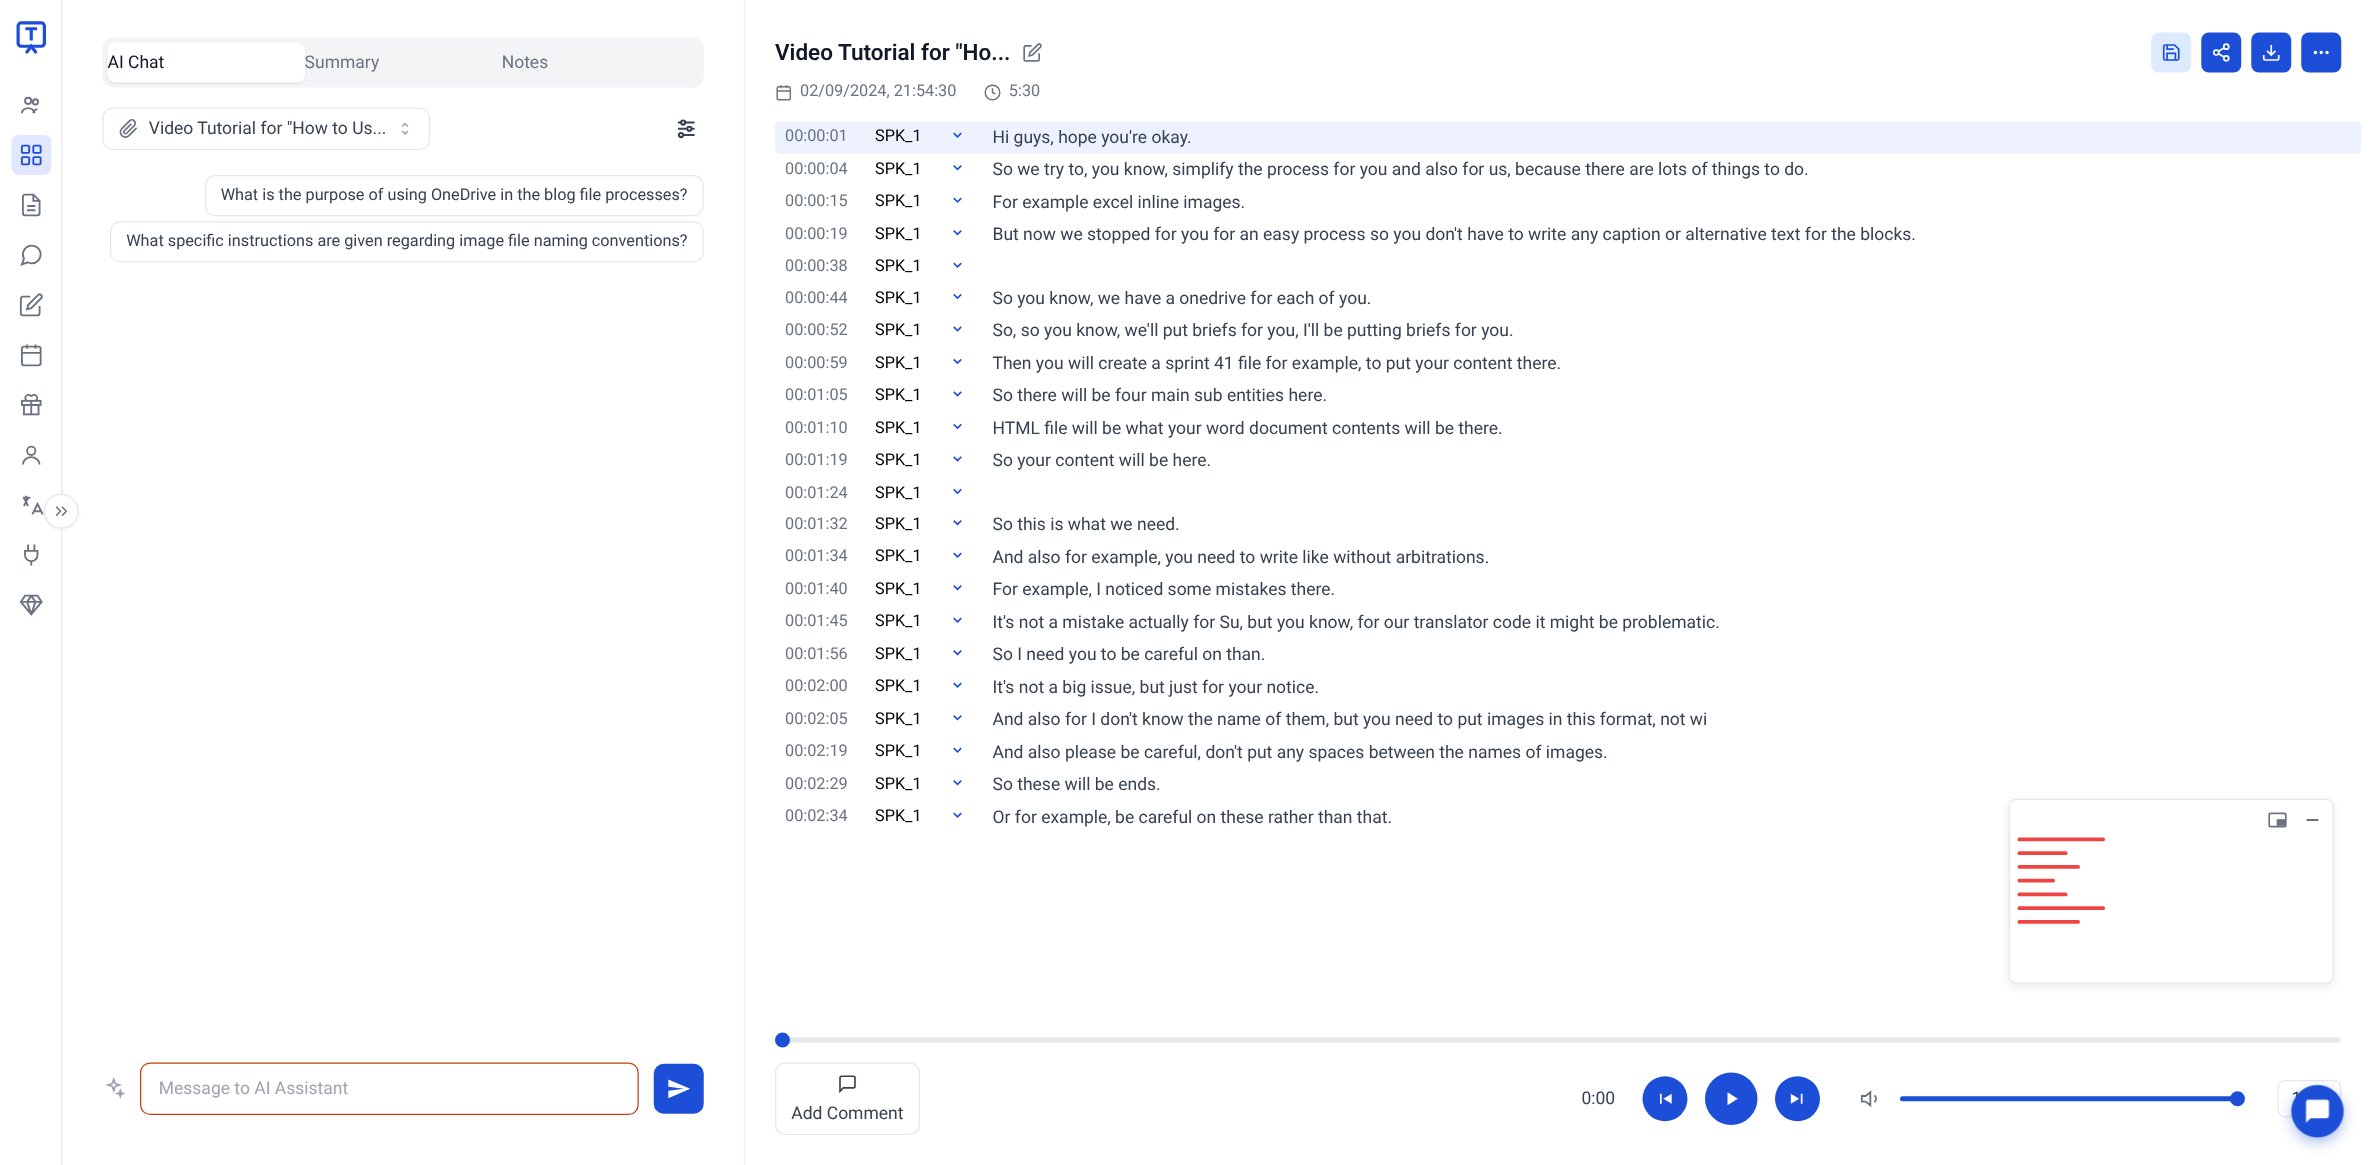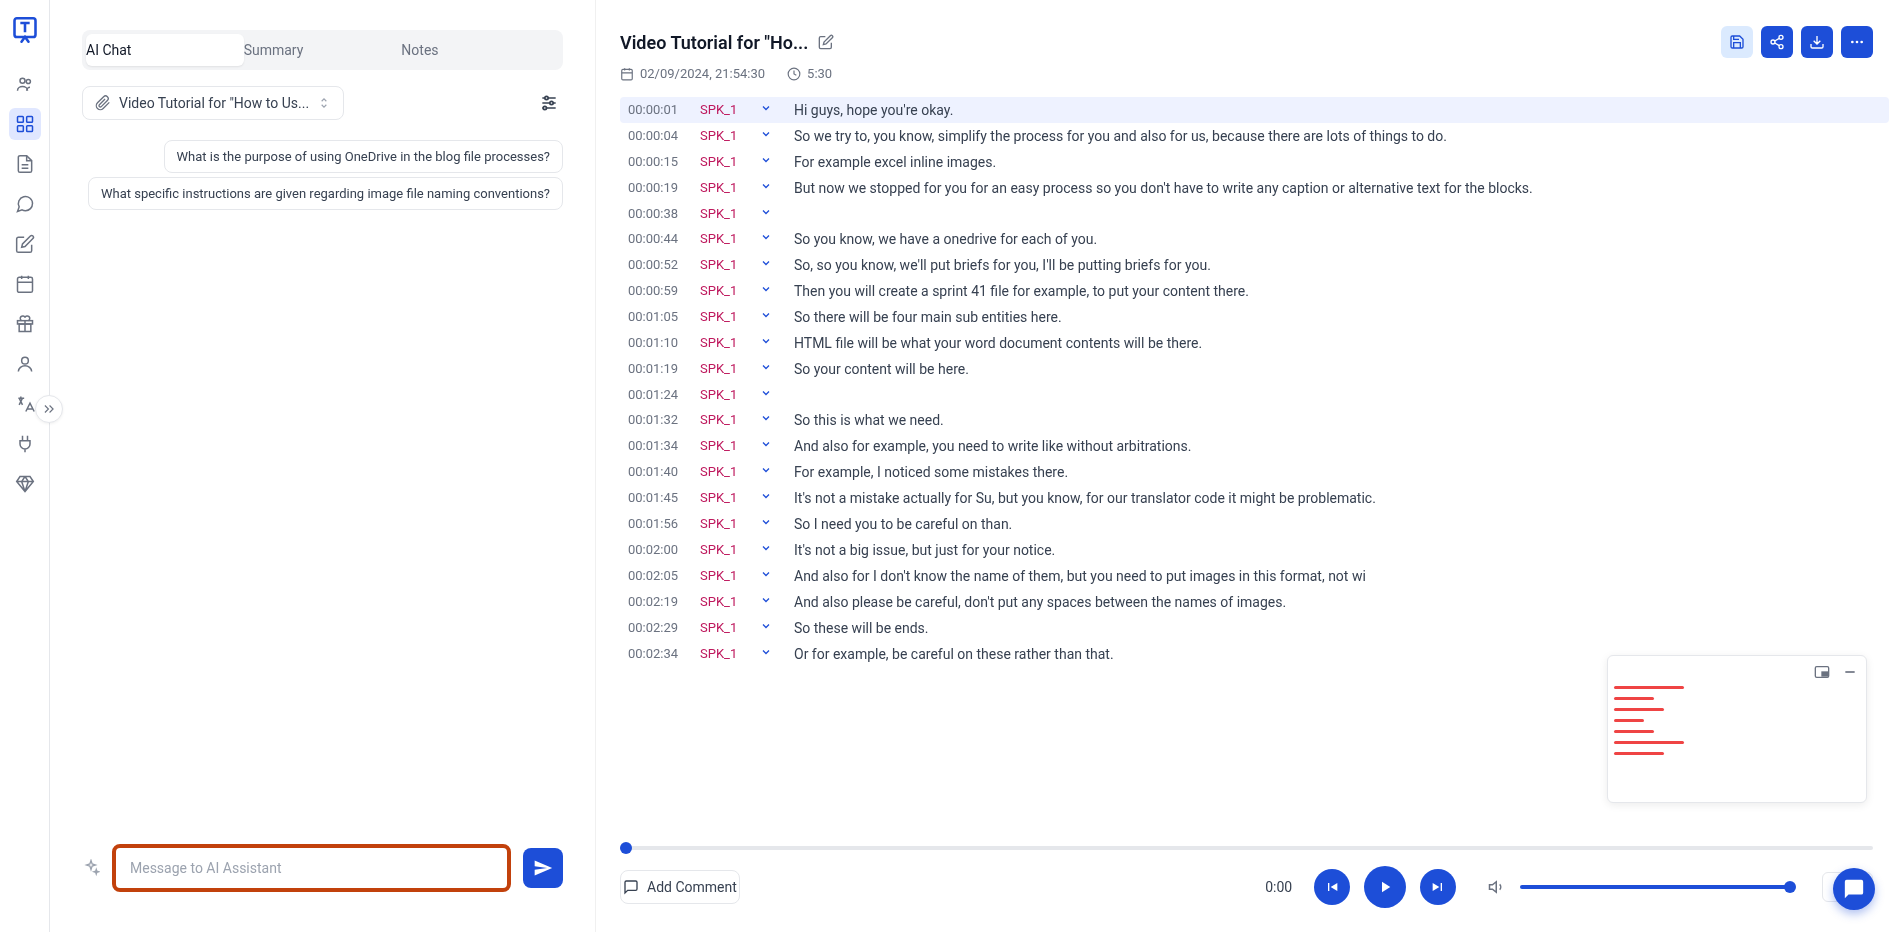--- a/index.html
+++ b/index.html
@@ -23,59 +23,59 @@
     .tab { flex: 1; text-align: left; padding: 8px 0; border-radius: 6px; font-size: 14px; color: #6b7280; cursor: pointer; }
     .tab.active { background: #fff; color: #111827; box-shadow: 0 1px 2px rgba(0,0,0,0.08); }
     .file-select { margin: 0 16px 20px; display: flex; align-items: center; gap: 12px; }
     .file-box { flex: 0 1 auto; display: flex; align-items: center; gap: 8px; padding: 8px 12px; border: 1px solid #e5e7eb; border-radius: 8px; color: #374151; font-size: 14px; cursor: pointer; }
     .file-box .chev { margin-left: auto; color: #9ca3af; }
     .adjust { color: #374151; cursor: pointer; padding: 4px; margin-left: auto; }
     .suggestions { margin: 0 16px; display: flex; flex-direction: column; gap: 4px; align-items: flex-end; }
     .sugg { border: 1px solid #e5e7eb; border-radius: 8px; padding: 8px 12px; font-size: 13px; color: #374151; cursor: pointer; background: #fff; }
     .chat-input-row { margin-top: auto; display: flex; align-items: center; gap: 12px; padding: 0 16px 24px; }
     .sparkle { color: #9ca3af; cursor: pointer; }
-    .chat-input { flex: 1; border: 4px solid #c2410c; border-radius: 8px; padding: 12px 14px; font-size: 14px; color: #111; }
+    .chat-input { flex: 1; border: 1px solid #c2410c; border-radius: 8px; padding: 12px 14px; font-size: 14px; color: #111; }
     .chat-input::placeholder { color: #9ca3af; }
     .send { width: 40px; height: 40px; border-radius: 8px; background: #1d4ed8; display: flex; align-items: center; justify-content: center; cursor: pointer; color: #fff; }
     
     
     .panel-right { flex: 1; display: flex; flex-direction: column; border-left: 1px solid #f0f0f0; }
     .header { display: flex; align-items: center; padding: 26px 24px 8px; }
     .title { font-size: 18px; font-weight: 600; color: #111827; margin-right: 10px; }
     .edit-title { color: #6b7280; cursor: pointer; }
     .header-actions { margin-left: auto; display: flex; gap: 8px; }
     .hbtn { width: 32px; height: 32px; border-radius: 6px; background: #1d4ed8; color: #fff; display: flex; align-items: center; justify-content: center; cursor: pointer; }
     .hbtn.light { background: #dbeafe; color: #1d4ed8; }
     .meta-row { display: flex; gap: 22px; padding: 0 24px 16px; font-size: 13px; color: #6b7280; align-items: center; }
     .meta-item { display: flex; align-items: center; gap: 6px; }
     
     .transcript { flex: 1; overflow-y: auto; padding: 0 8px 0 24px; position: relative; }
     .trow { display: flex; align-items: flex-start; padding: 5px 8px; font-size: 14px; border-radius: 4px; gap: 10px; }
     .trow.hl { background: #eef2ff; }
     .ttime { width: 62px; color: #6b7280; font-size: 13px; flex-shrink: 0; }
-    .tspk { width: 50px; color: #be185d; font-size: 13px; cursor: pointer; flex-shrink: 0; }
+    .tspk { width: 50px; color: #000000; font-size: 13px; cursor: pointer; flex-shrink: 0; }
     .tchev { width: 16px; color: #1d4ed8; flex-shrink: 0; cursor: pointer; display: flex; align-items: center; margin-right: 8px; }
     .ttext { color: #374151; flex: 1; }
     
     .video-preview { position: absolute; right: 30px; bottom: 30px; width: 260px; height: 148px; background: #fff; border: 1px solid #e5e7eb; border-radius: 6px; box-shadow: 0 2px 8px rgba(0,0,0,0.08); }
     .vp-controls { position: absolute; top: 8px; right: 8px; display: flex; gap: 12px; color: #6b7280; }
     .vp-controls span { cursor: pointer; }
     .vp-mock { position: absolute; left: 6px; bottom: 6px; width: 90px; height: 110px; }
     .vp-mock .bar { height: 3px; background: #ef4444; border-radius: 2px; margin-bottom: 8px; }
     .vp-mock .bar.b1 { width: 70px; }
     .vp-mock .bar.b2 { width: 40px; }
     .vp-mock .bar.b3 { width: 50px; }
     .vp-mock .bar.b4 { width: 30px; }
     
     
     .playbar { padding: 12px 24px 24px; border-top: 1px solid transparent; }
     .progress { height: 4px; background: #e5e7eb; border-radius: 2px; position: relative; margin-bottom: 16px; }
     .progress-thumb { position: absolute; left: 0; top: -4px; width: 12px; height: 12px; border-radius: 50%; background: #1d4ed8; cursor: pointer; }
     .controls { display: flex; align-items: center; gap: 14px; }
-    .add-comment { display: flex; align-items: center; gap: 8px; padding: 8px 2px; border: 1px solid #e5e7eb; border-radius: 8px; color: #374151; font-size: 14px; cursor: pointer; }
+    .add-comment { display: flex; align-items: center; gap: 8px; padding: 8px 12px; border: 1px solid #e5e7eb; border-radius: 8px; color: #374151; font-size: 14px; cursor: pointer; flex-direction: column; }
     .spacer { flex: 1; }
     .time-cur { color: #374151; font-size: 14px; margin-right: 8px; }
     .cbtn { width: 36px; height: 36px; border-radius: 50%; background: #1d4ed8; color: #fff; display: flex; align-items: center; justify-content: center; cursor: pointer; }
     .cbtn.big { width: 42px; height: 42px; }
     .vol-icon { color: #6b7280; margin-left: 18px; cursor: pointer; }
     .vol-slider { width: 270px; height: 4px; background: #1d4ed8; border-radius: 2px; position: relative; cursor: pointer; }
     .vol-slider .thumb { position: absolute; right: -6px; top: -4px; width: 12px; height: 12px; border-radius: 50%; background: #1d4ed8; }
     .speed { border: 1px solid #e5e7eb; border-radius: 6px; padding: 6px 24px 6px 10px; font-size: 14px; color: #374151; cursor: pointer; position: relative; margin-left: 18px; }
     .speed .chv { position: absolute; right: 6px; top: 50%; transform: translateY(-50%); color: #6b7280; }
     

